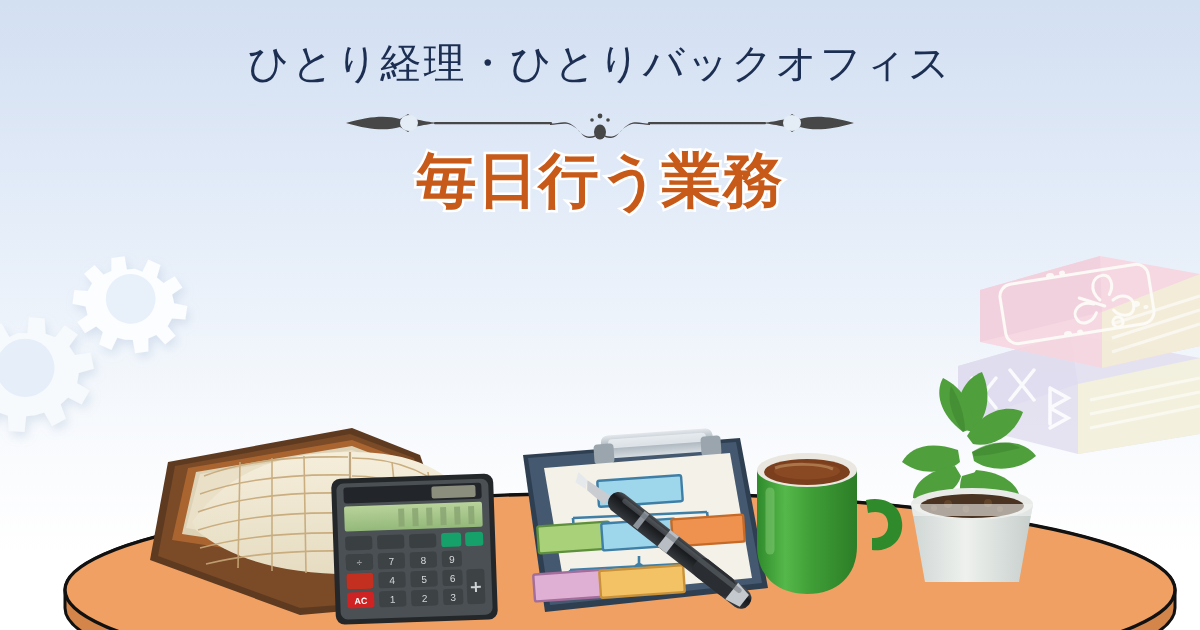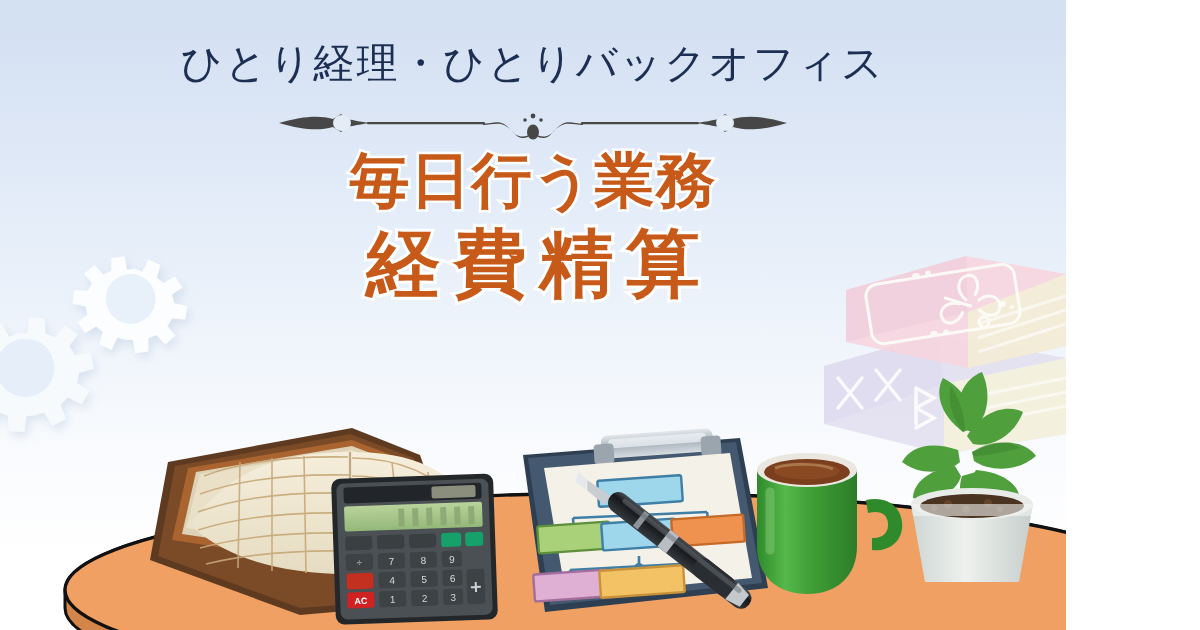--- a/index.html
+++ b/index.html
@@ -10,21 +10,21 @@
   body {
     width: 1200px;
     height: 630px;
     overflow: hidden;
     font-family: "Liberation Sans", "DejaVu Sans", sans-serif;
     background: #ffffff;
   }
 
   #stage {
     position: relative;
-    width: 1066px;
+    width: 1200px;
     height: 630px;
     overflow: hidden;
     background: linear-gradient(180deg,
         #d3e0f2 0%,
         #d9e4f4 14%,
         #e2ebf8 30%,
         #eaf1fa 45%,
         #f3f7fc 60%,
         #fbfcfe 76%,
         #ffffff 88%,
@@ -239,21 +239,20 @@
 
           <path d="M514,20 C490,13 474,12 460,16 L452,11 L446,16 C436,18 430,19 424,20
                    C430,21 436,22 446,24 L452,29 L460,24 C474,28 490,27 514,20 Z"></path>
           <path d="M443,20 a9,8 0 1,0 18,0 a9,8 0 1,0 -18,0 Z" fill="#e4ecf6"></path>
         </g>
       </svg>
     </div>
 
     <div class="title-line1">毎日行う業務</div>
 
-    <div class="title-line2">経費精算</div>
   </div>
 
   <div class="scene">
     <svg width="1200" height="630" viewBox="0 0 1200 630">
       <defs>
         <linearGradient id="pageGrad" x1="0" y1="0" x2="0" y2="1">
           <stop offset="0%" stop-color="#f5eedb"></stop>
           <stop offset="100%" stop-color="#e6dcc2"></stop>
         </linearGradient>
         <linearGradient id="mugGrad" x1="0" y1="0" x2="1" y2="0">

